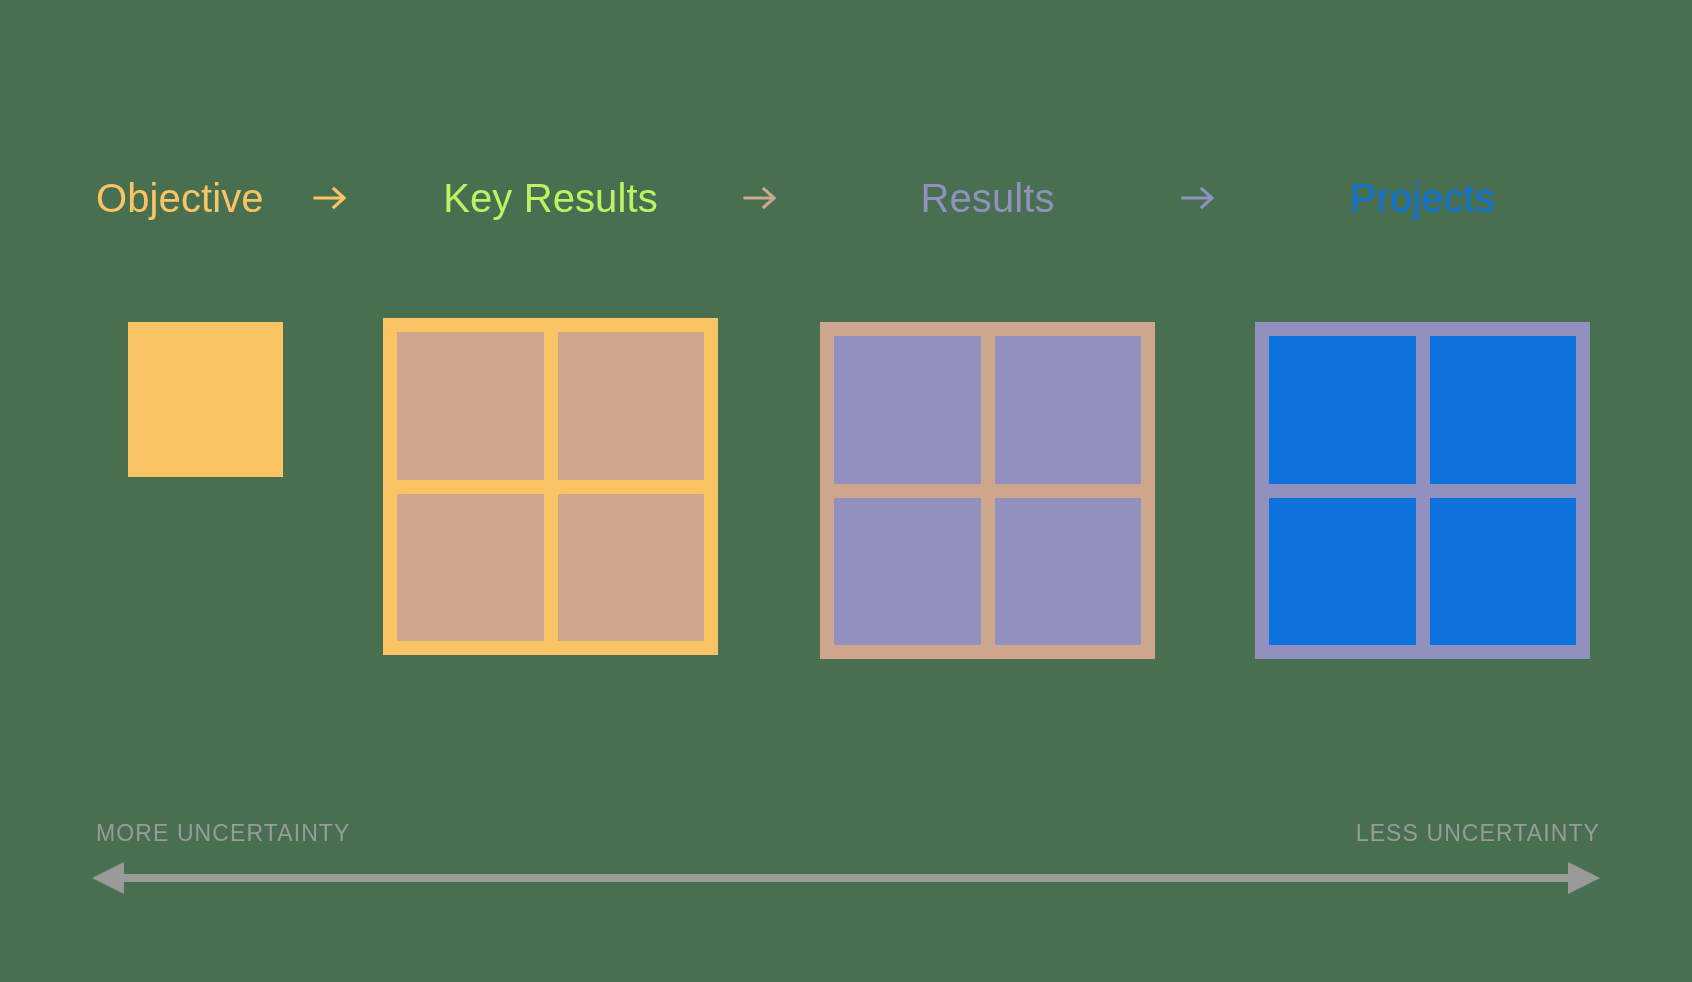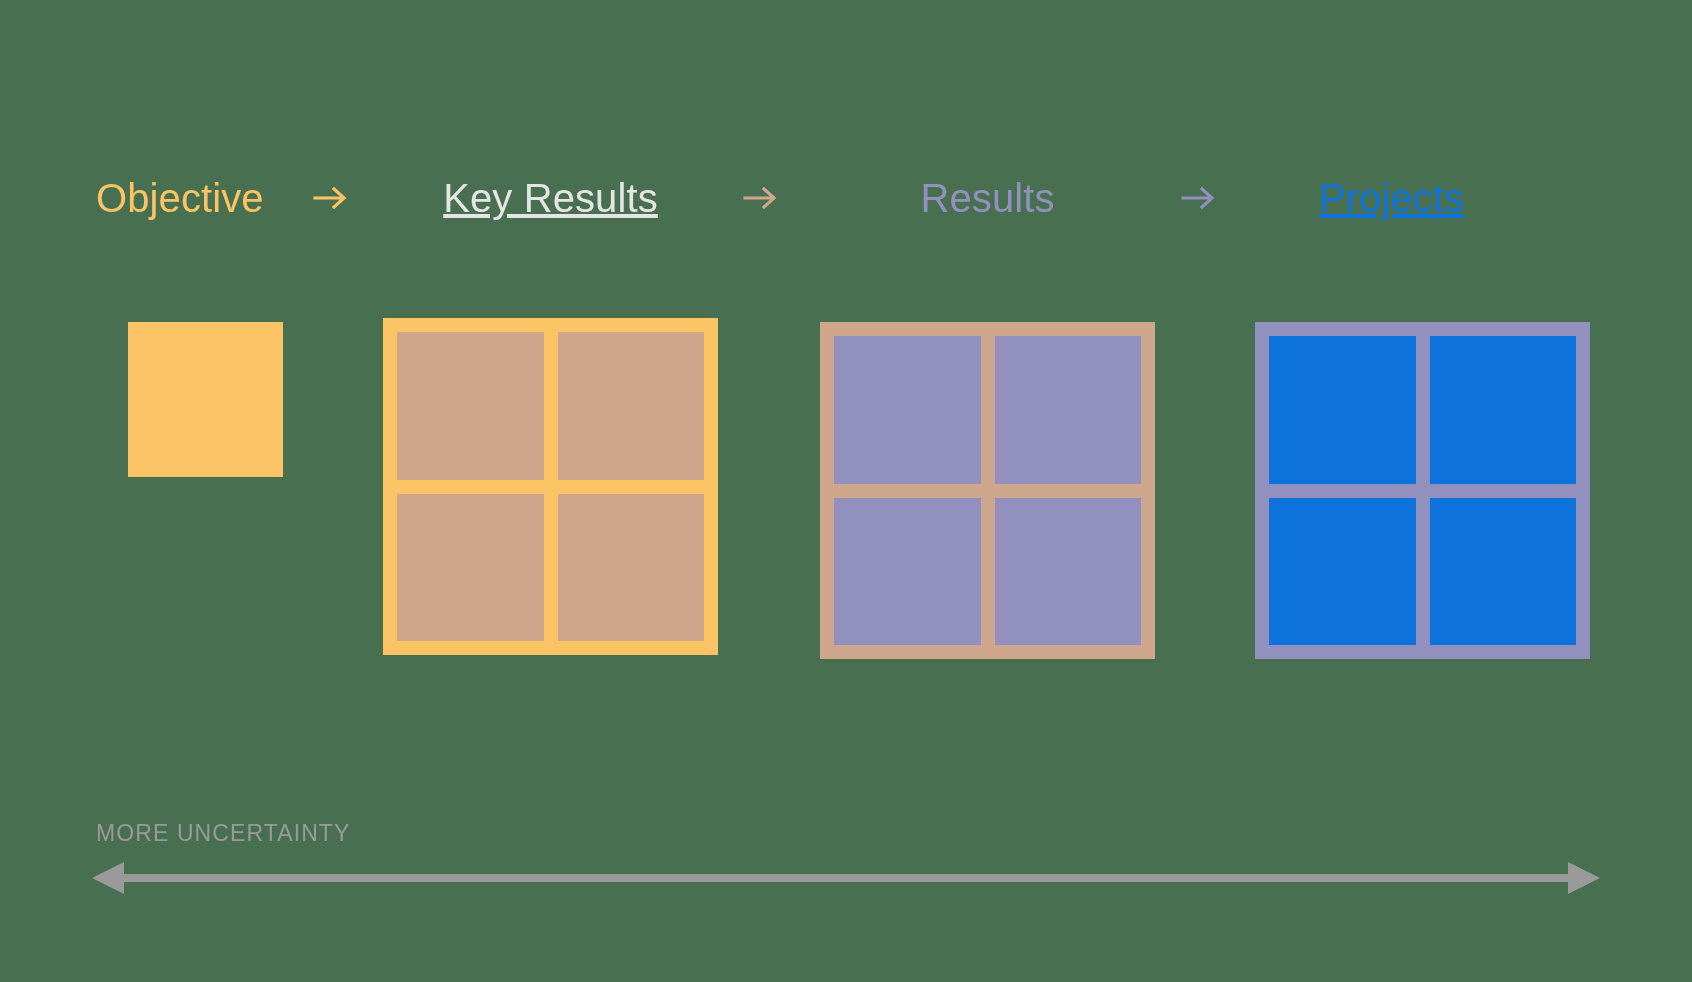--- a/index.html
+++ b/index.html
@@ -111,37 +111,37 @@
   <div class="labels-row">
 
     <div class="stage-label" style="left:96px; width:200px; color:#FAC464;">Objective</div>
 
     <div class="flow-arrow" style="left:312px;">
       <svg viewBox="0 0 40 34" xmlns="http://www.w3.org/2000/svg">
         <path d="M3 17 H31 M22 8 L32 17 L22 26" fill="none" stroke="#FAC464" stroke-width="3.2" stroke-linecap="square" stroke-linejoin="miter"></path>
       </svg>
     </div>
 
-    <div class="stage-label center" style="left:383px; width:335px; color:#e5e5e5;text-decoration:underline;">Key Results</div>
+    <div class="stage-label center" style="left:383px; width:335px; color:#bef264;">Key Results</div>
 
     <div class="flow-arrow" style="left:742px;">
       <svg viewBox="0 0 40 34" xmlns="http://www.w3.org/2000/svg">
         <path d="M3 17 H31 M22 8 L32 17 L22 26" fill="none" stroke="#CEA68C" stroke-width="3.2" stroke-linecap="square" stroke-linejoin="miter"></path>
       </svg>
     </div>
 
     <div class="stage-label center" style="left:820px; width:335px; color:#9290BE;">Results</div>
 
     <div class="flow-arrow" style="left:1180px;">
       <svg viewBox="0 0 40 34" xmlns="http://www.w3.org/2000/svg">
         <path d="M3 17 H31 M22 8 L32 17 L22 26" fill="none" stroke="#9290BE" stroke-width="3.2" stroke-linecap="square" stroke-linejoin="miter"></path>
       </svg>
     </div>
 
-    <div class="stage-label center" style="left:1224px; width:335px; color:#0D72DB;text-decoration:underline;">Projects</div>
+    <div class="stage-label center" style="left:1255px; width:335px; color:#0D72DB;">Projects</div>
   </div>
 
   <div class="block solid" style="left:128px; top:322px; width:155px; height:155px; background:#FAC464;"></div>
 
   <div class="block grid4" style="left:383px; top:318px; width:335px; height:337px; background:#FAC464;">
     <div class="cell" style="background:#CEA68C;"></div>
     <div class="cell" style="background:#CEA68C;"></div>
     <div class="cell" style="background:#CEA68C;"></div>
     <div class="cell" style="background:#CEA68C;"></div>
   </div>
@@ -155,20 +155,21 @@
 
   <div class="block grid4" style="left:1255px; top:322px; width:335px; height:337px; background:#9290BE;">
     <div class="cell" style="background:#0D72DB;"></div>
     <div class="cell" style="background:#0D72DB;"></div>
     <div class="cell" style="background:#0D72DB;"></div>
     <div class="cell" style="background:#0D72DB;"></div>
   </div>
 
   <div class="uncert-label left">MORE UNCERTAINTY</div>
 
+  <div class="uncert-label right">LESS UNCERTAINTY</div>
 
   <div class="uncert-axis">
     <svg viewBox="0 0 1508 40" xmlns="http://www.w3.org/2000/svg">
       <rect x="28" y="16" width="1452" height="8" fill="#9A9A9A"></rect>
       <polygon points="0,20 32,4 32,36" fill="#9A9A9A"></polygon>
       <polygon points="1508,20 1476,4 1476,36" fill="#9A9A9A"></polygon>
     </svg>
   </div>
 
 </div>

